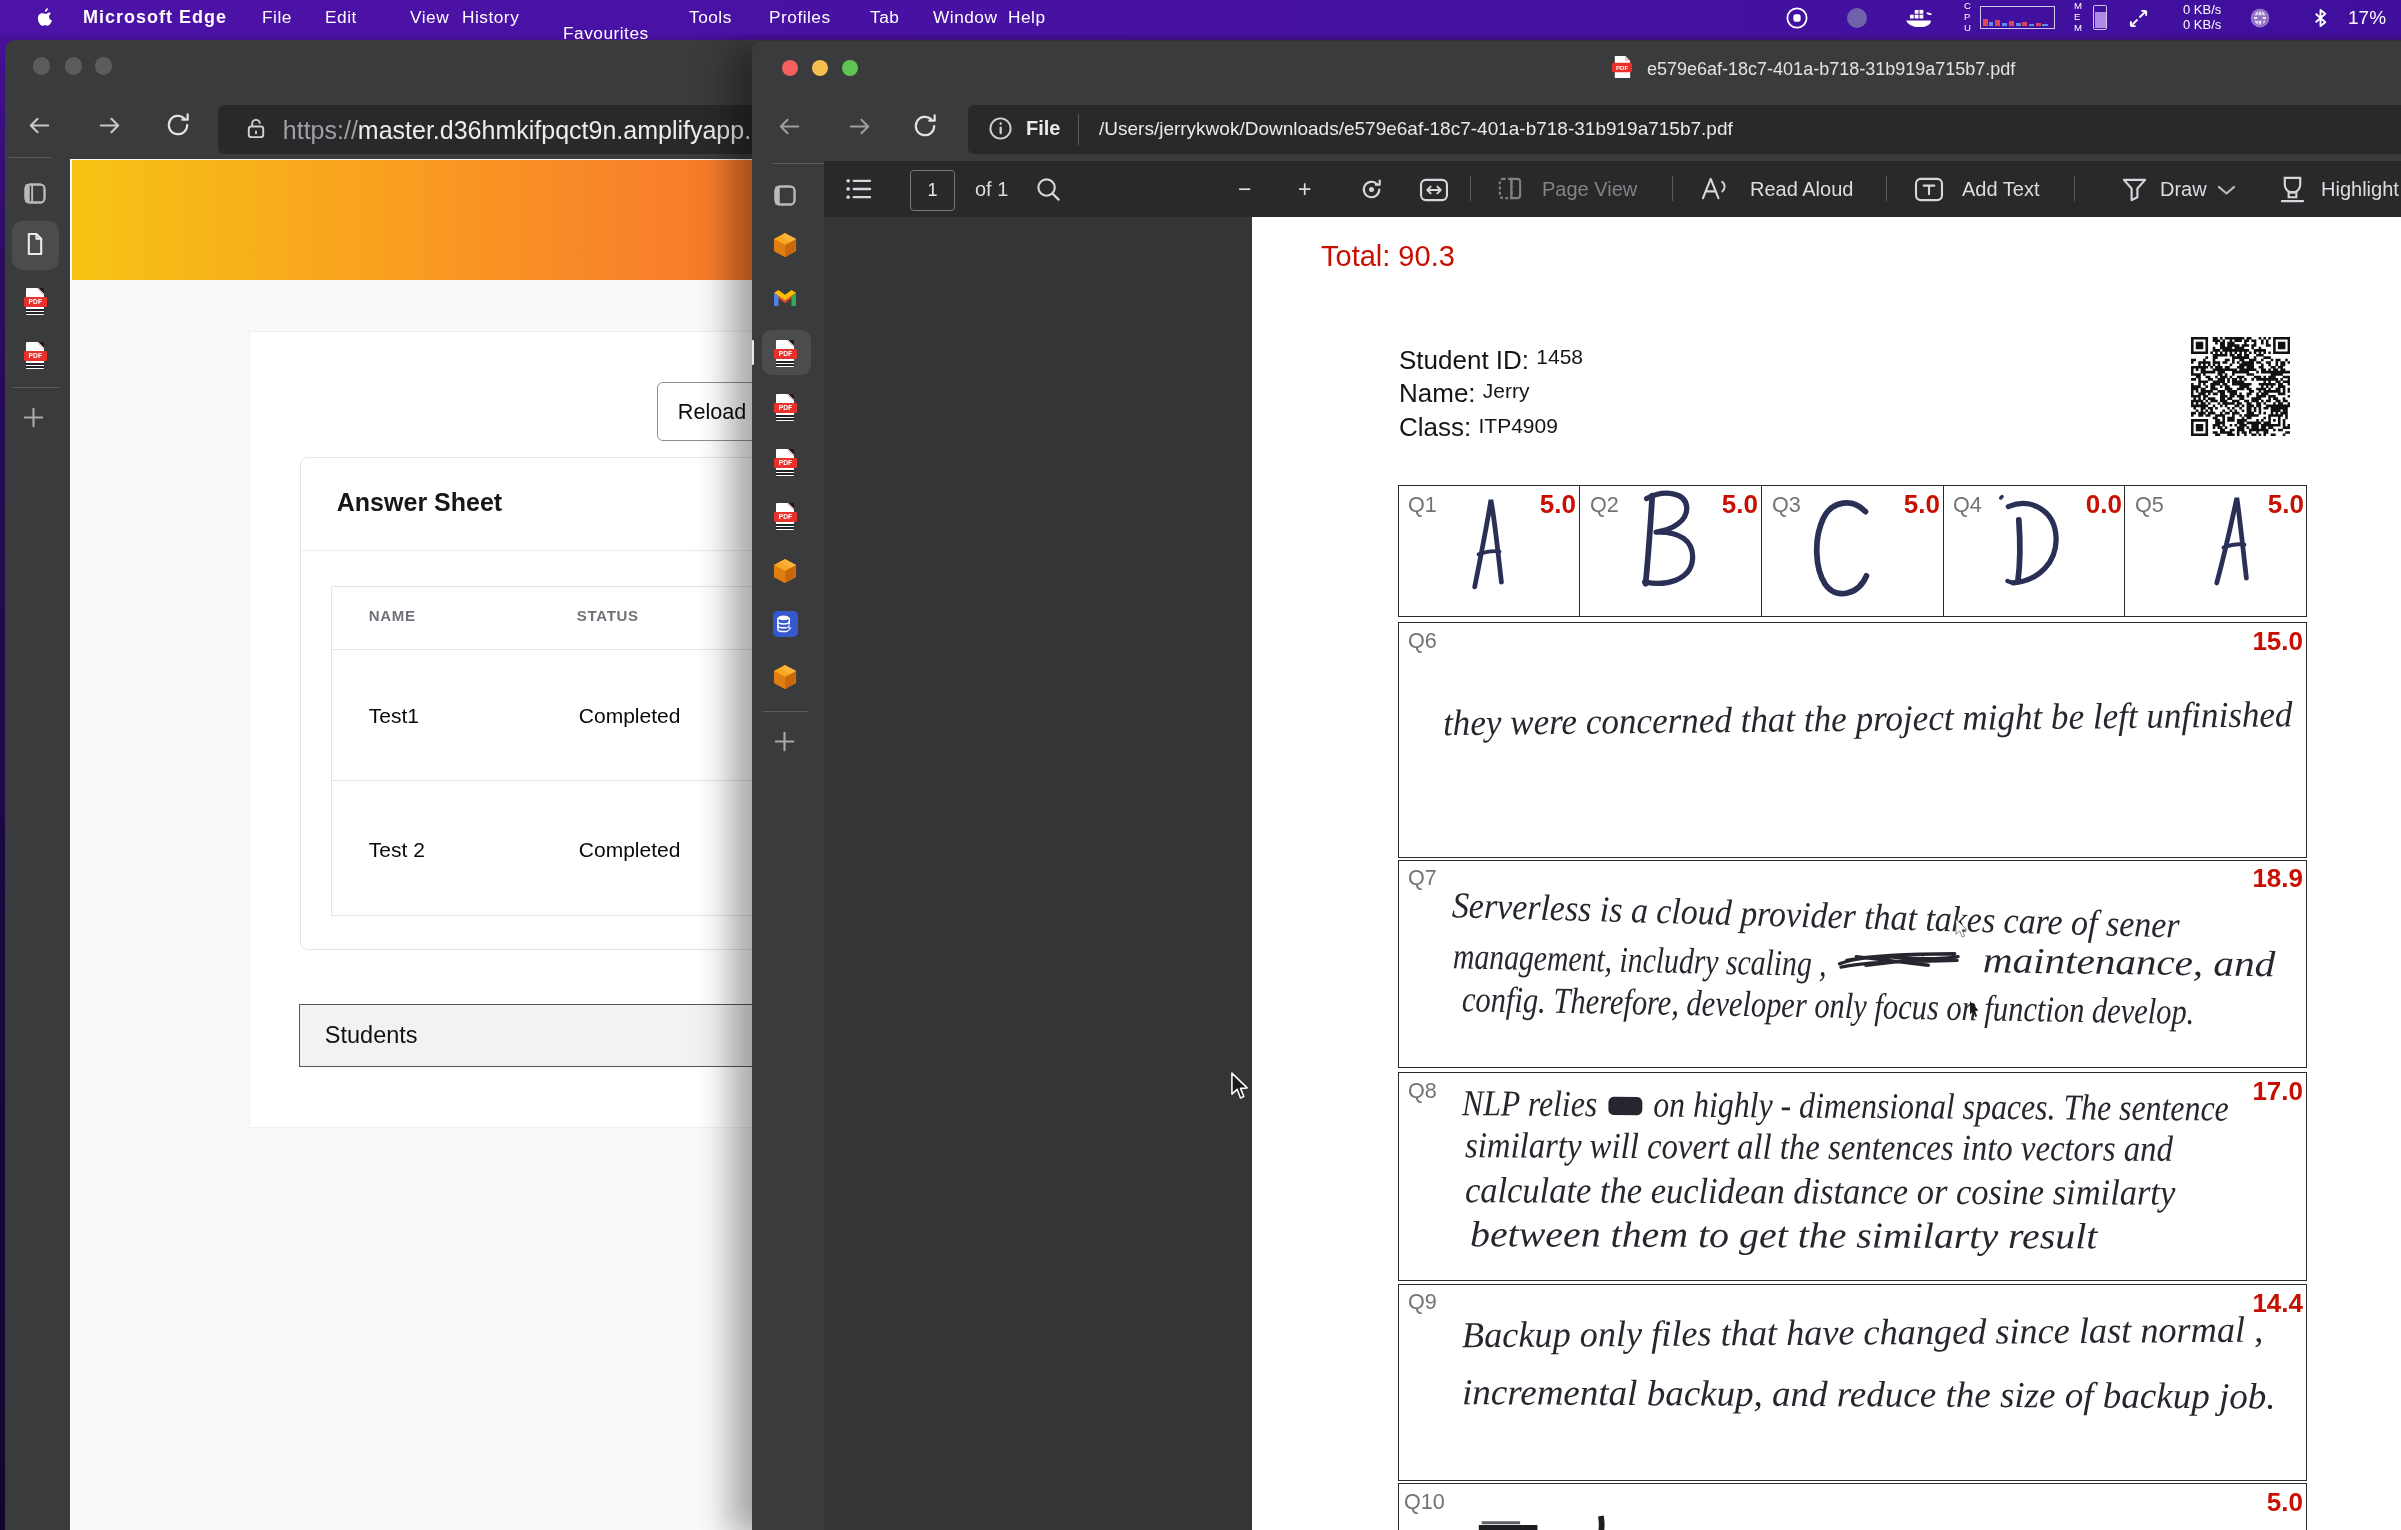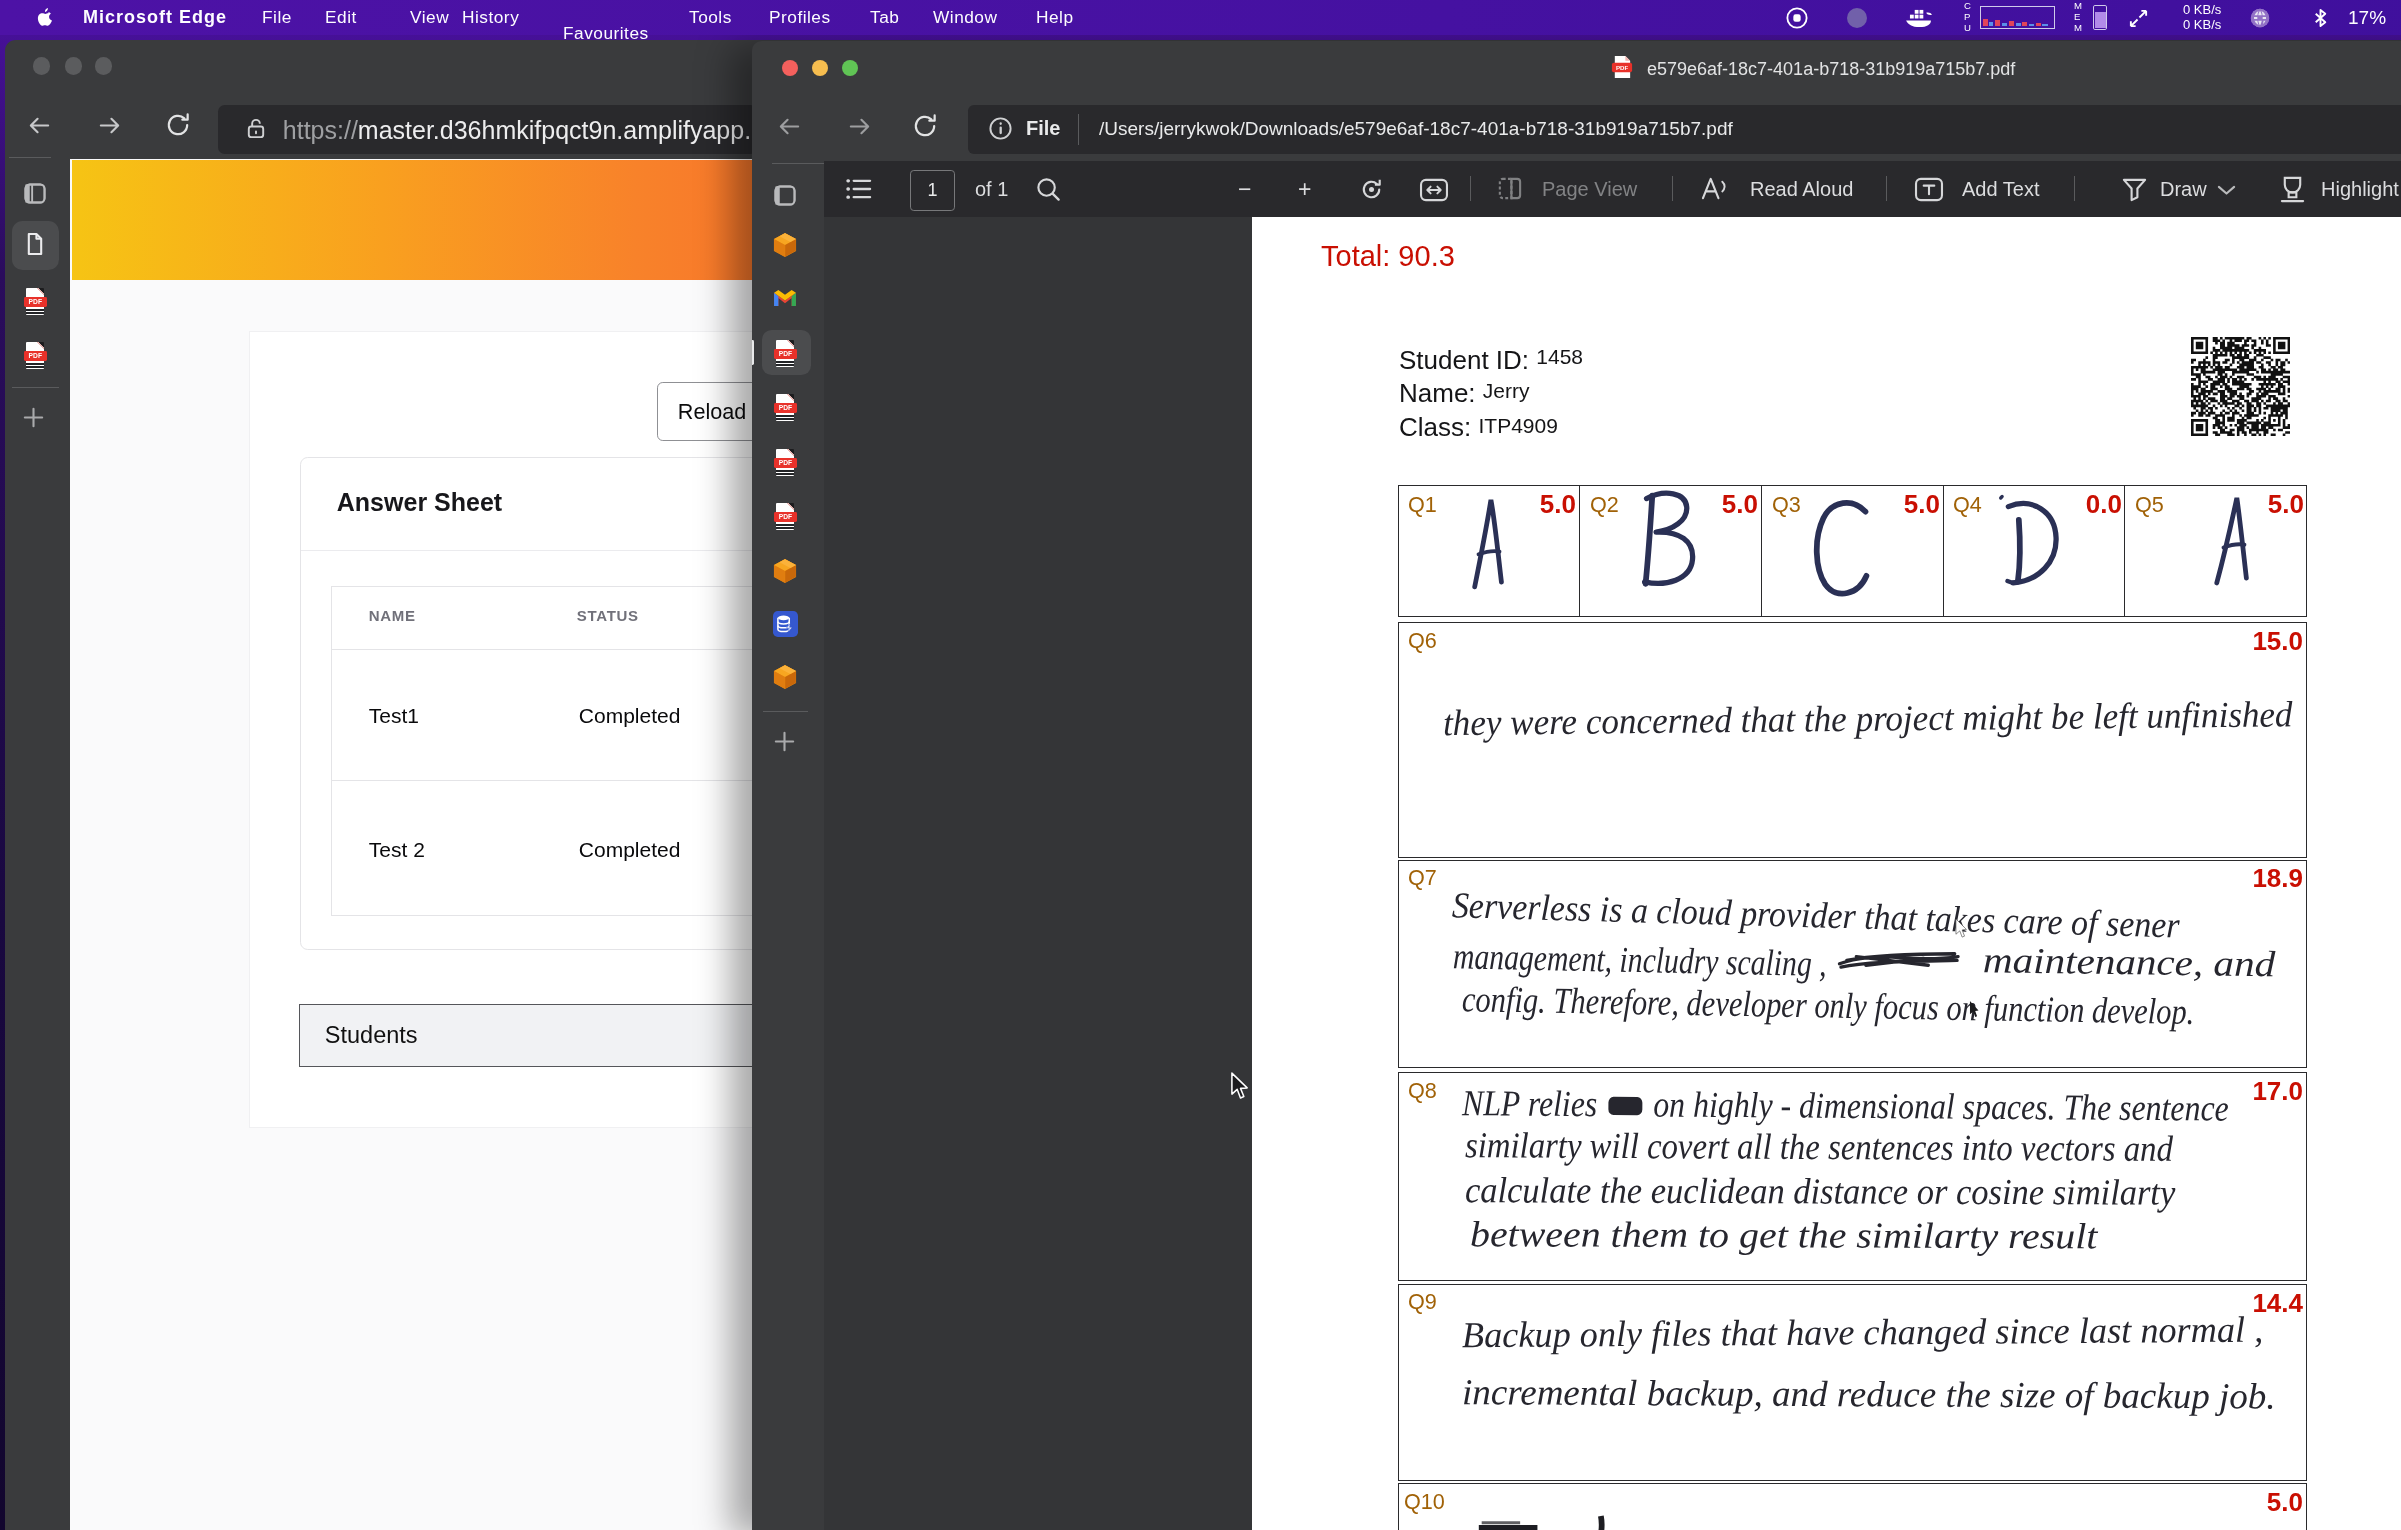--- a/index.html
+++ b/index.html
@@ -25,42 +25,42 @@
    linear-gradient(225deg, #1c1c1e 0 3.8px, #e5b5b2 3.8px 5.3px, transparent 5.3px),
    linear-gradient(0deg, #fff 0 1px, #222326 1px 2.9px, #fff 2.9px 4.3px, #222326 4.3px 6.2px, #fff 6.2px),
    #fff; }
 .pdfic::after { content:"PDF"; position:absolute; left:0; top:8.6px; width:23px; height:10.6px; background:#e8312a;
   border-radius:1.4px; color:#fff; font-size:6.7px; font-weight:bold; text-align:center; line-height:10.6px;
   font-family:"Liberation Sans",sans-serif; }
 .tbtext { position:absolute; top:120px; height:56px; line-height:56px; color:#dcdddf; font-size:20px; white-space:nowrap; }
 .tbsep { position:absolute; top:135px; width:1px; height:25px; background:#5a5b5d; }
 .hw { position:absolute; font-family:"Liberation Serif", serif; font-style:italic; color:#26262e; white-space:nowrap; transform-origin:left center; }
 .score { position:absolute; color:#c90f02; font-size:26px; font-weight:bold; font-family:"Liberation Sans",sans-serif; }
-.qlab { position:absolute; color:#a16207; font-size:21.6px; font-family:"Liberation Sans",sans-serif; }
+.qlab { position:absolute; color:#737373; font-size:21.6px; font-family:"Liberation Sans",sans-serif; }
 .qbox { position:absolute; border:1.4px solid #2a2a2c; }
 </style>
 </head>
 <body>
 <div id="stage">
 
 <div id="menubar">
   <svg class="abs" style="left:36px;top:7.7px" width="18" height="21" viewBox="0 0 19 22">
     <path fill="#fff" d="M13.1 5.5c-1.1 0-2.4.7-3.2.7-.9 0-2-.7-3.3-.7C4.3 5.5 2 7.4 2 11c0 3.4 2.7 7.7 4.4 7.7.8 0 1.9-.7 3-.7 1.1 0 2 .7 3 .7 1.8 0 4.1-4 4.4-5.5-2.1-.8-3-2.3-3-4 0-1.5.8-2.7 1.9-3.3-.8-1.1-2-1.6-2.6-1.6zM12.6 0c.2 1.7-1.2 3.9-3.1 4.1-.3-1.9 1.5-3.9 3.1-4.1z"></path>
   </svg>
   <span class="mitem" style="left:83px;font-weight:bold;font-size:18px;letter-spacing:1px;">Microsoft Edge</span>
   <span class="mitem" style="left:262px;">File</span>
   <span class="mitem" style="left:325px;">Edit</span>
   <span class="mitem" style="left:410px;">View</span>
   <span class="mitem" style="left:462px;">History</span>
   <span class="mitem" style="left:563px;margin-top:16px;">Favourites</span>
   <span class="mitem" style="left:689px;">Tools</span>
   <span class="mitem" style="left:769px;">Profiles</span>
   <span class="mitem" style="left:870px;">Tab</span>
   <span class="mitem" style="left:933px;">Window</span>
-  <span class="mitem" style="left:1036px;text-align:center;">Help</span>
+  <span class="mitem" style="left:1008px;text-align:center;">Help</span>
 
   <svg class="abs" style="left:1786px;top:6.7px" width="22" height="22" viewBox="0 0 24 24">
     <circle cx="12" cy="12" r="10.5" fill="none" stroke="#fff" stroke-width="2"></circle>
     <rect x="8" y="8" width="8" height="8" rx="2.5" fill="#fff"></rect>
   </svg>
   <div class="abs" style="left:1847px;top:7.7px;width:20px;height:20px;border-radius:50%;background:#7d74ad;opacity:.8"></div>
   <svg class="abs" style="left:1904px;top:7.7px" width="31" height="21" viewBox="0 0 32 22">
     <g fill="#fff">
           <rect x="6" y="7" width="4" height="4"></rect>
           <rect x="11" y="7" width="4" height="4"></rect>

